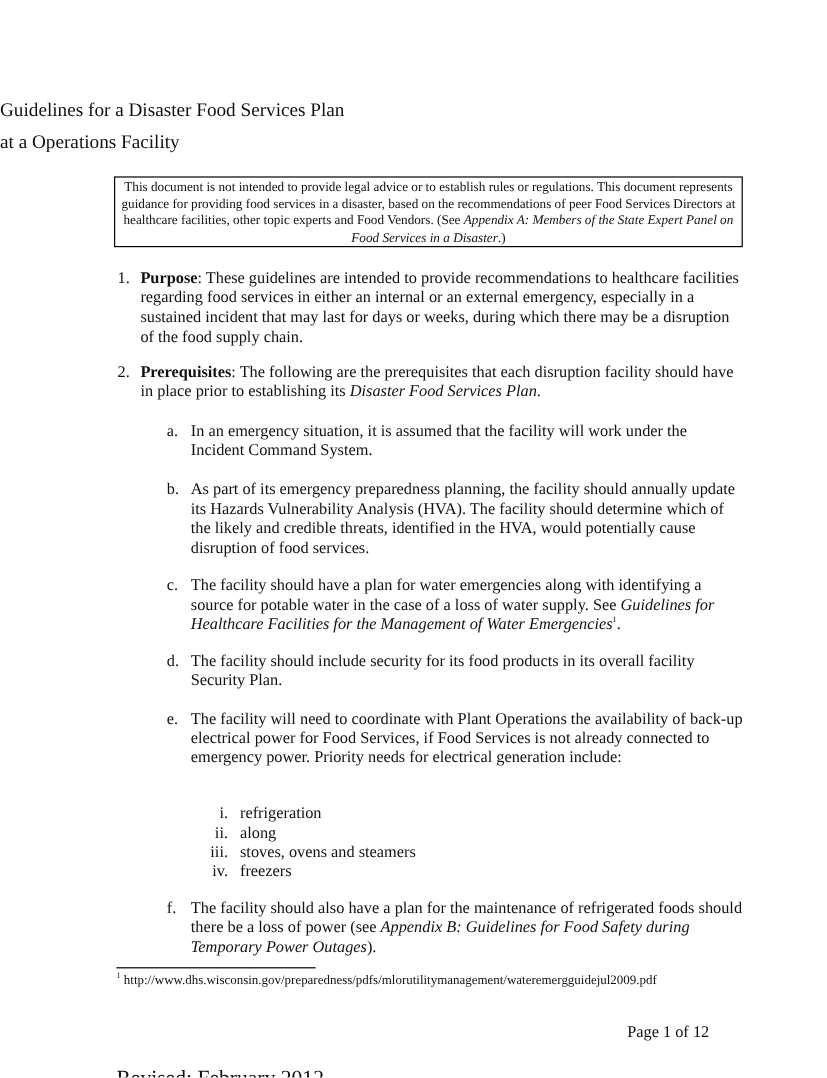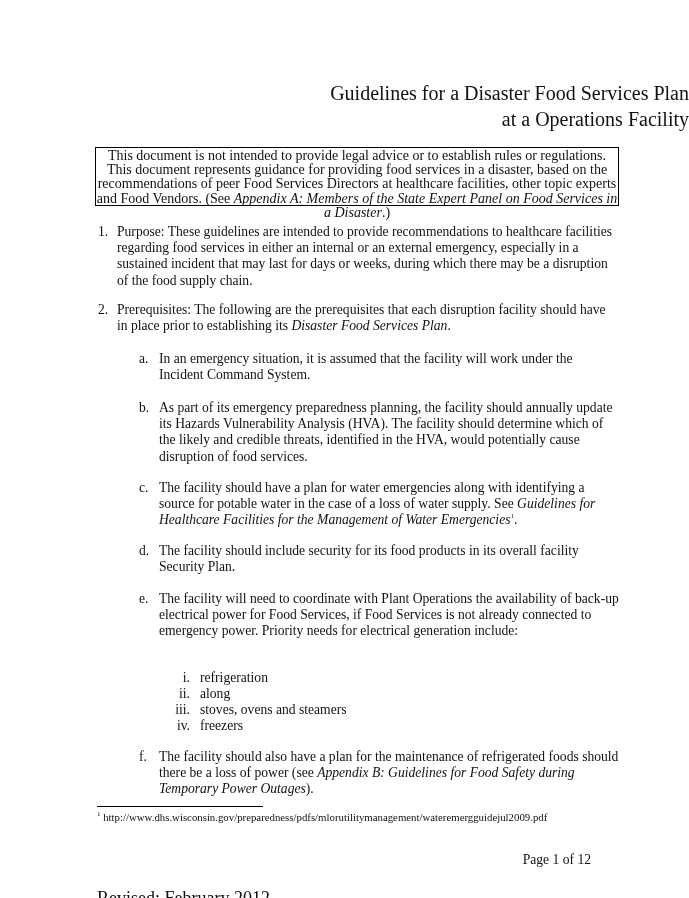--- a/index.html
+++ b/index.html
@@ -1,40 +1,40 @@
 <!DOCTYPE html>
 <html><head>
 <meta charset="utf-8">
 <style>
   html, body { margin: 0; padding: 0; background: #ffffff; }
   body { width: 689px; height: 898px; position: relative; overflow: hidden;
          font-family: "Liberation Serif", "DejaVu Serif", serif; color: #111; }
-  .title { position: absolute; left: 0; width: 689px; top: 80px; text-align: right;
-           font-size: 20px; line-height: 26px; }
+  .title { position: absolute; left: 0; width: 689px; top: 80px; text-align: left;
+           font-size: 16px; line-height: 26px; }
   .disclaimer { position: absolute; left: 95px; top: 147px; width: 524px; height: 59px;
                 border: 1px solid #000; box-sizing: border-box; text-align: center;
-                font-size: 14px; line-height: 14.2px; padding-top: 1px; }
+                font-size: 11px; line-height: 14.2px; padding-top: 1px; }
   .body-text { font-size: 13.6px; line-height: 16.2px; }
   .item { position: absolute; }
   .num { position: absolute; }
   .txt { position: absolute; }
   .sec1 { top: 224px; }
   .sec2 { top: 302px; }
   .lvl1 .num { left: 98px; }
   .lvl1 .txt { left: 117px; width: 500px; }
   .lvl2 .num { left: 139px; }
   .lvl2 .txt { left: 159px; width: 460px; }
   .lvl3 .num { width: 30px; text-align: right; left: 160px; }
   .lvl3 .txt { left: 200px; width: 300px; }
   .footnote-rule { position: absolute; left: 97px; top: 806px; width: 166px; height: 1px; background: #000; }
   .footnote { position: absolute; left: 97px; top: 811px; font-size: 10.8px; line-height: 13px; }
   .footnote sup, .txt sup { font-size: 7px; vertical-align: super; line-height: 0; }
   .footer-left { position: absolute; left: 97px; top: 888px; font-size: 18px; }
   .footer-right { position: absolute; right: 98px; top: 852px; font-size: 13.6px; }
-  b { font-weight: normal; }
+  b { font-weight: bold; }
   i { font-style: italic; }
 </style>
 </head>
 <body>
 
 <div class="title">
   <div>Guidelines for a Disaster Food Services Plan</div>
   <div>at a Operations Facility</div>
 </div>
 

